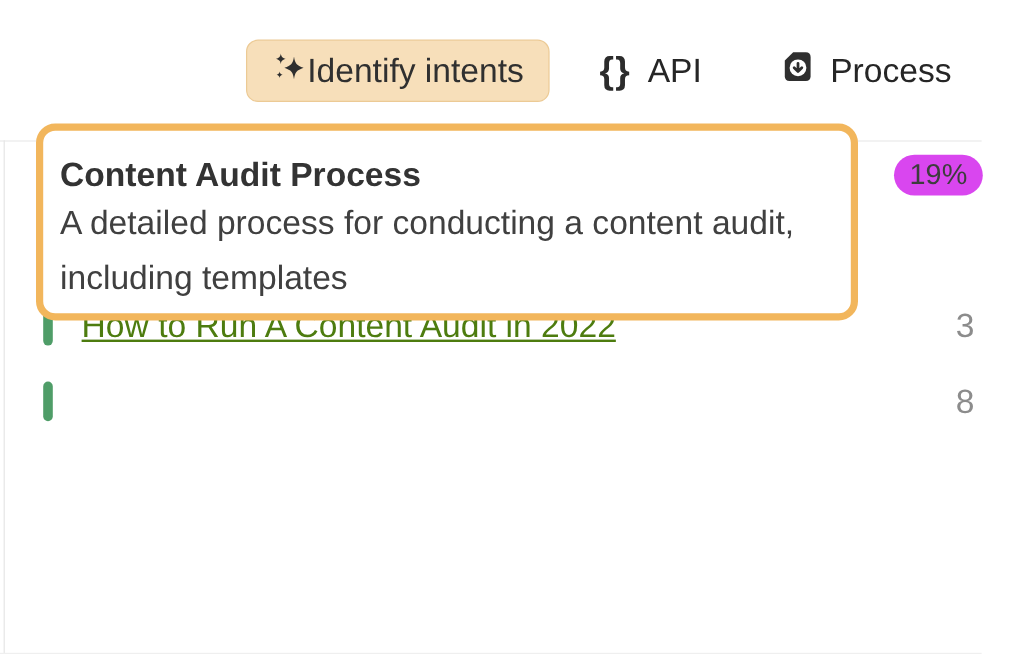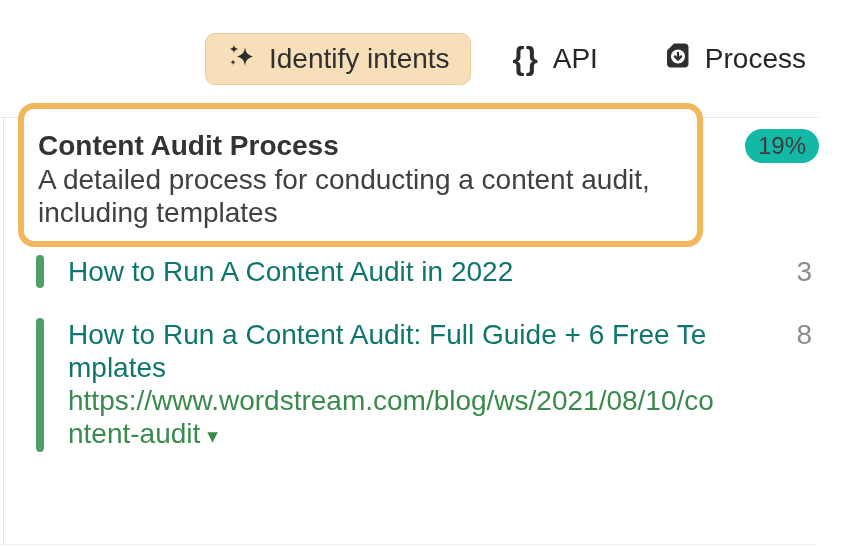--- a/index.html
+++ b/index.html
@@ -9,21 +9,21 @@
     font-family:"Liberation Sans",sans-serif;
     color:#333;
   }
 
   
   .toolbar{
     position:absolute;top:33px;left:205px;height:52px;
     display:flex;align-items:center;
   }
   .btn-intents{
-    display:flex;align-items:center;gap:13px;
+    display:flex;align-items:center;
     height:52px;padding:0 20px;box-sizing:border-box;
     background:#f7dfba;border:1px solid #ecca95;border-radius:10px;
     font-family:"Liberation Sans",sans-serif;
     font-size:28px;color:#303030;cursor:pointer;
   }
   .btn-plain{
     display:flex;align-items:center;gap:14px;
     background:none;border:none;padding:0;cursor:pointer;
     font-family:"Liberation Sans",sans-serif;
     font-size:28px;color:#262626;
@@ -33,40 +33,40 @@
   .braces-glyph{font-size:31px;font-weight:700;color:#2c2c2c;letter-spacing:1px;}
   .icon-svg{display:block;}
 
   
   .divider-top{position:absolute;top:117px;left:0;width:818px;height:1px;background:#e9e9e9;}
   .divider-bottom{position:absolute;top:544px;left:0;width:818px;height:1px;background:#efefef;}
   .left-border{position:absolute;top:117px;left:3px;width:1px;height:428px;background:#e5e5e5;}
 
   
   .intent-card{
-    position:absolute;top:103px;left:18px;width:685px;height:144px;
+    position:absolute;top:103px;left:30px;width:685px;height:164px;
     box-sizing:border-box;background:#ffffff;
     border:6px solid #f2b65c;border-radius:16px;
     padding:20px 14px 0 14px;z-index:2;
   }
   .intent-title{font-size:28px;font-weight:700;color:#333;line-height:34px;}
-  .intent-desc{font-size:28px;font-weight:400;color:#404040;line-height:33px;max-width:648px;}
+  .intent-desc{font-size:28px;font-weight:400;color:#404040;line-height:46px;max-width:648px;}
 
   .score-badge{
     position:absolute;top:129px;left:745px;height:34px;
-    padding:0 13px;border-radius:17px;background:#14b8a6;
+    padding:0 13px;border-radius:17px;background:#d946ef;
     font-size:24px;color:#3d3d3d;line-height:34px;z-index:1;
   }
 
   
   .results{position:absolute;top:255px;left:36px;width:776px;}
   .result-row{display:flex;align-items:stretch;margin-bottom:30px;}
   .result-bar{flex:none;width:8px;border-radius:5px;background:#4f9d68;}
   .result-body{margin-left:24px;width:660px;font-size:28px;line-height:33px;}
-  .result-title{color:#0f766e;word-break:break-all;cursor:pointer;}
+  .result-title{color:#4d7c0f;word-break:break-all;cursor:pointer;text-decoration:underline;}
   .result-url{color:#3a8a4c;word-break:break-all;cursor:pointer;}
   .url-caret{color:#3a8a4c;font-size:21px;margin-left:7px;cursor:pointer;}
   .result-count{margin-left:auto;flex:none;align-self:flex-start;
     font-size:28px;line-height:33px;color:#8c8c8c;}
 </style>
 </head>
 <body>
 
 <div class="toolbar">
   <button class="btn-intents">
@@ -112,20 +112,16 @@
   <div class="result-row">
     <div class="result-bar"></div>
     <div class="result-body">
       <div class="result-title">How to Run A Content Audit in 2022</div>
     </div>
     <div class="result-count">3</div>
   </div>
 
   <div class="result-row">
     <div class="result-bar"></div>
-    <div class="result-body">
-      <div class="result-title">How to Run a Content Audit: Full Guide + 6 Free Templates</div>
-      <div class="result-url-line"><span class="result-url">https://www.wordstream.com/blog/ws/2021/08/10/content-audit</span><span class="url-caret">▾</span></div>
-    </div>
     <div class="result-count">8</div>
   </div>
 
 </div>
 
 </body></html>

